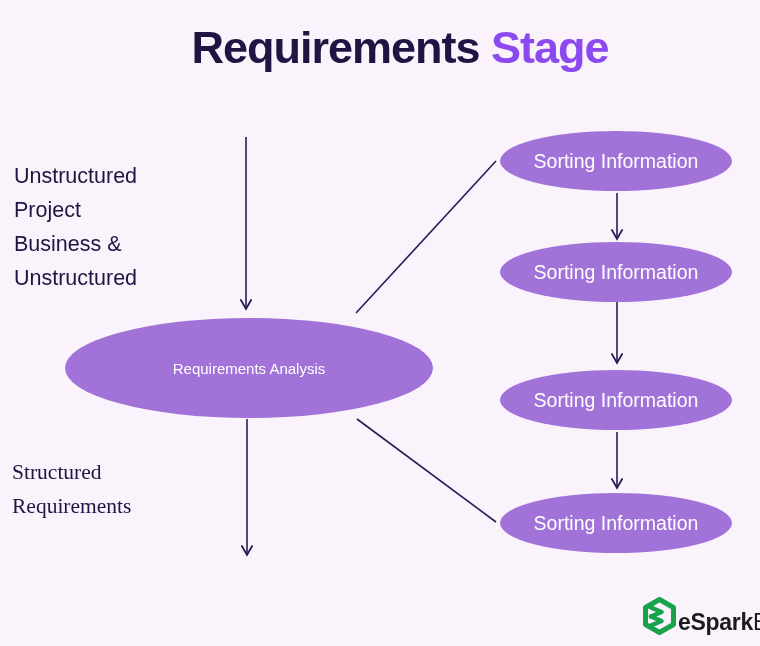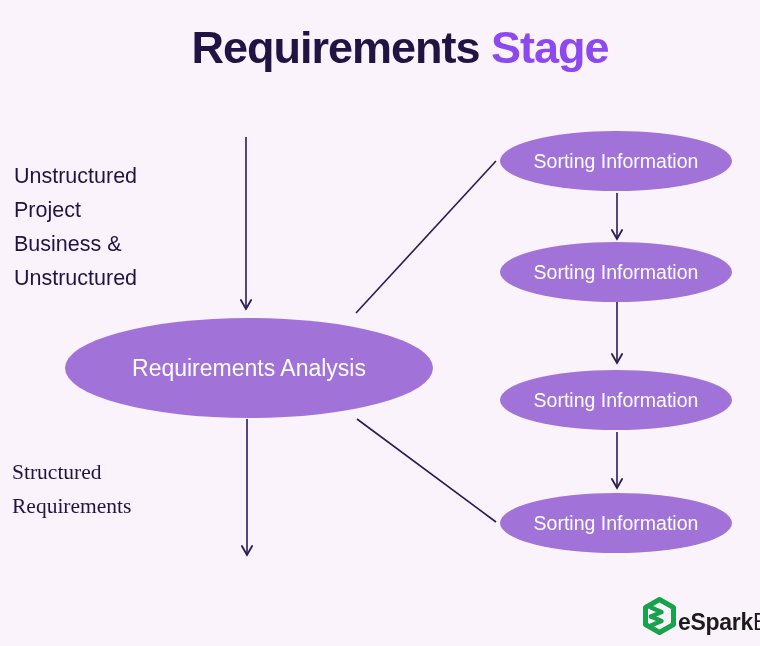--- a/index.html
+++ b/index.html
@@ -33,21 +33,21 @@
   .label-top{left:14px;top:159px;width:182px;}
   .label-bottom{left:12px;top:455px;width:186px;font-family:Liberation Serif, serif;}
   .node{
     position:absolute;
     background:var(--node-fill,#a172d8);
     border-radius:50%;
     display:flex;align-items:center;justify-content:center;
     color:var(--node-text,#ffffff);
     z-index:2;
   }
-  .node-center{left:65px;top:318px;width:368px;height:100px;font-size:23px;}
+  .node-center{left:65px;top:318px;width:368px;height:100px;font-size:15px;}
   .node-sorting{left:500px;width:232px;height:60px;font-size:19.5px;}
   .sorting-1{top:131px;}
   .sorting-2{top:242px;}
   .sorting-3{top:370px;}
   .sorting-4{top:493px;}
   .arrows{position:absolute;left:0;top:0;z-index:1;}
   .logo{
     position:absolute;
     right:16px;top:596px;
     display:flex;align-items:flex-end;

